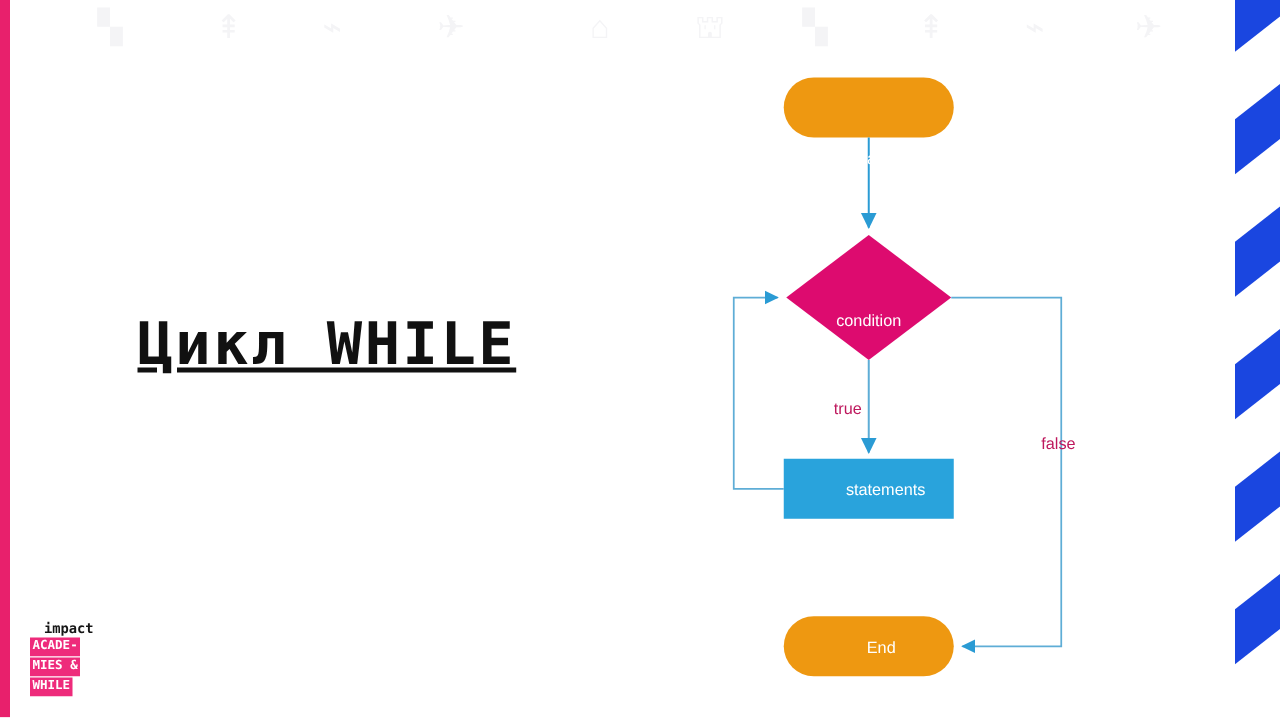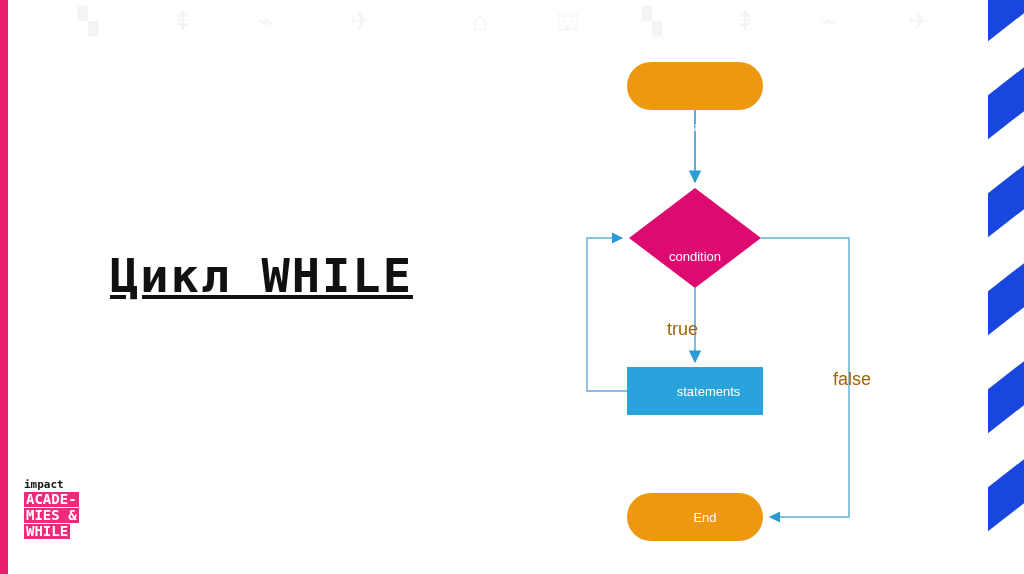--- a/index.html
+++ b/index.html
@@ -77,37 +77,38 @@
     letter-spacing: 2px;
     color: #111111;
     white-space: nowrap;
     text-decoration: underline;
   }
 
   
   .logo {
     position: absolute;
     left: 24px;
-    top: 478px;
+    top: 496px;
     width: 62px;
+    text-align: center;
   }
   .logo-word {
     font-family: "DejaVu Sans Mono", "Liberation Mono", monospace;
     font-size: 11px;
     font-weight: bold;
     color: #161616;
     letter-spacing: 0px;
     line-height: 13px;
   }
   .logo-bar {
     display: block;
     background: #EE2B7B;
     color: #ffffff;
     font-family: "DejaVu Sans Mono", "Liberation Mono", monospace;
-    font-size: 14px;
+    font-size: 10px;
     font-weight: bold;
     line-height: 14px;
     padding: 0 2px 1px 2px;
     margin-top: 1px;
     width: max-content;
     letter-spacing: 0px;
   }
 
   
   .chart {
@@ -122,22 +123,22 @@
   .node-label {
     position: absolute;
     color: #ffffff;
     font-size: 13px;
     font-family: "Liberation Sans", sans-serif;
     white-space: nowrap;
     text-align: center;
   }
   .edge-label {
     position: absolute;
-    color: #a16207;
-    font-size: 18px;
+    color: #be185d;
+    font-size: 13px;
     font-family: "Liberation Sans", sans-serif;
     white-space: nowrap;
   }
 </style>
 </head>
 <body>
 
 <div id="slide">
 
   <div class="edge-left"></div>
@@ -201,16 +202,16 @@
     <div class="node-label" style="left:627px; top:79px; width:136px;margin-top:40px;">Start</div>
 
     <div class="node-label" style="left:627px; top:231px; width:136px;margin-top:18px;">condition</div>
 
     <div class="node-label" style="left:627px; top:384px; width:163px;">statements</div>
 
     <div class="node-label" style="left:627px; top:510px; width:156px;">End</div>
 
     <div class="edge-label" style="left:667px; top:319px;">true</div>
 
-    <div class="edge-label" style="left:833px; top:369px;">false</div>
+    <div class="edge-label" style="left:833px; top:347px;">false</div>
   </div>
 
 </div>
 
 </body></html>

